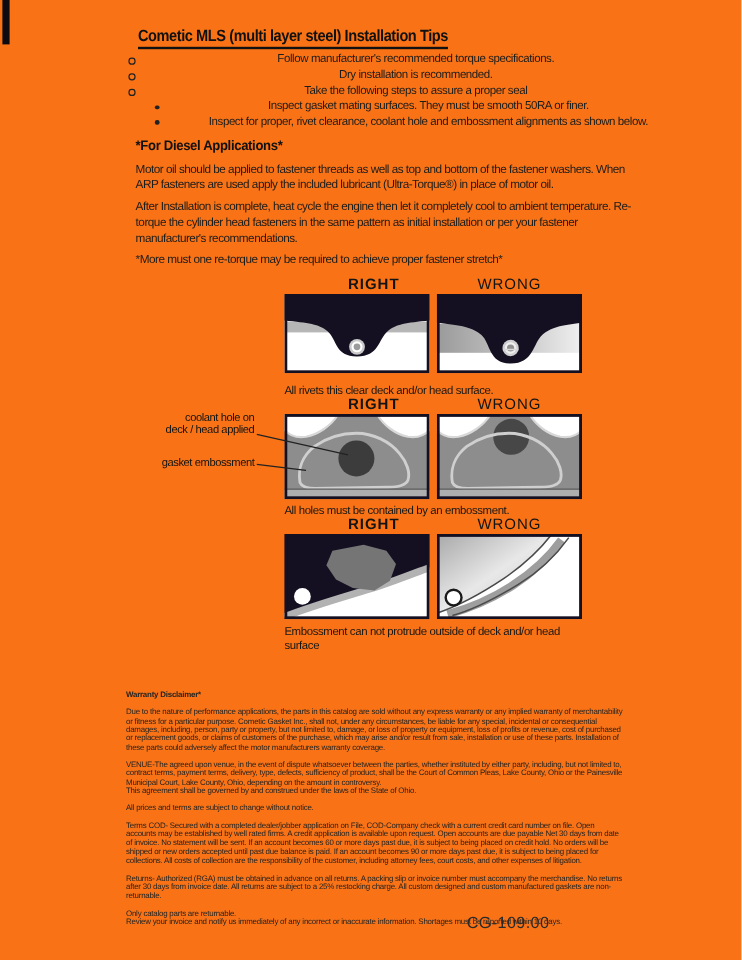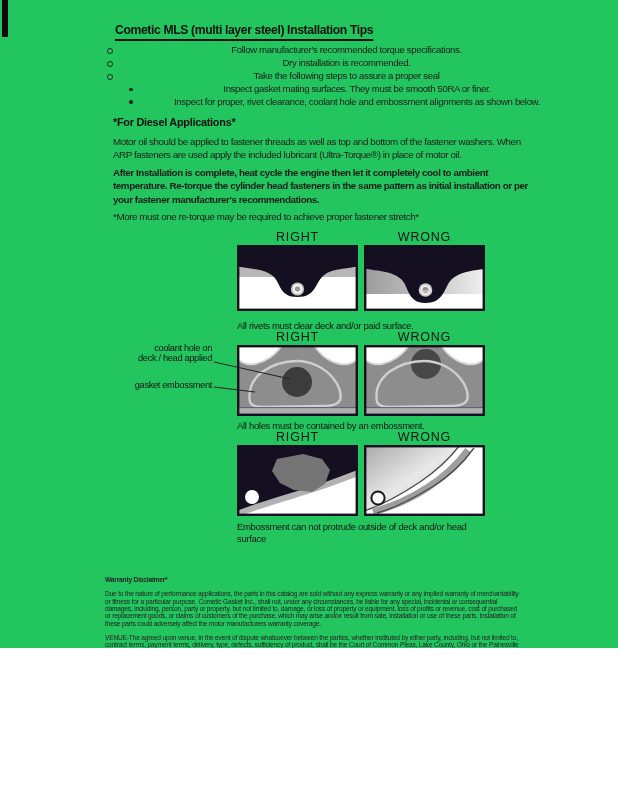--- a/index.html
+++ b/index.html
@@ -1,46 +1,46 @@
 <!DOCTYPE html>
 <html><head>
 <meta charset="utf-8">
 <style>
   html,body{margin:0;padding:0;background:#ffffff;}
   .page{
-    position:relative;width:618px;height:648px;background:#22c55e;overflow:hidden;
+    position:relative;width:618px;height:800px;background:#f97316;overflow:hidden;
     font-family:"Liberation Sans",sans-serif;color:#1c1c1c;
   }
   .corner-mark{position:absolute;left:2px;top:0;width:6px;height:37px;background:#0d0a12;}
   .title{
     position:absolute;left:115px;top:22px;margin:0;
     font-size:13.5px;font-weight:bold;letter-spacing:-0.4px;color:#111;
     border-bottom:2px solid #111;padding-bottom:2px;
     transform:scaleX(0.9);transform-origin:left top;white-space:nowrap;
   }
   .tips{position:absolute;left:107px;top:44px;margin:0;padding:0;list-style:none;width:470px;text-align:center;}
   .tips li{position:relative;font-size:9.6px;letter-spacing:-0.35px;line-height:12.9px;padding-left:9px;white-space:nowrap;}
   .tips li.sub{margin-left:21px;}
   .circ{position:absolute;left:0;top:4.2px;width:3.6px;height:3.6px;border:1px solid #222;border-radius:50%;}
   .dot{position:absolute;left:1px;top:4.8px;width:3.6px;height:3.6px;background:#222;border-radius:50%;}
   .diesel-heading{
     position:absolute;left:113px;top:116px;margin:0;font-size:11.5px;font-weight:bold;color:#111;
     letter-spacing:-0.3px;transform:scaleX(0.95);transform-origin:left top;white-space:nowrap;
   }
   .bodypara{position:absolute;left:113px;margin:0;width:424px;font-size:9.8px;letter-spacing:-0.42px;line-height:13.4px;}
   .p1{top:135px;}
-  .p2{top:166px;font-weight:bold;}
+  .p2{top:166px;}
   .p3{top:210px;white-space:nowrap;}
   .figrow{position:absolute;left:237px;width:370px;}
   .row1{top:230px;}
   .row2{top:330px;}
   .row3{top:430px;}
   .figlabels{position:relative;height:15px;}
   .figlabel{position:absolute;top:0;width:121px;text-align:center;font-size:12.5px;letter-spacing:0.8px;color:#141414;}
-  .figlabel.right-pos{left:0;}
+  .figlabel.right-pos{left:14px;font-weight:bold;}
   .figlabel.wrong-pos{left:127px;}
   .figboxes{position:relative;height:72px;}
   .figbox{position:absolute;top:0;}
   .figbox.left-box{left:0;}
   .figbox.right-box{left:127px;}
   .figcaption{font-size:9.5px;letter-spacing:-0.32px;line-height:11.5px;margin-top:3px;color:#161616;}
   .cap3{width:235px;}
   .annotation{position:absolute;text-align:right;font-size:9.3px;letter-spacing:-0.35px;line-height:9.8px;color:#141414;}
   .ann1{right:406px;top:344px;width:120px;}
   .ann2{right:406px;top:381px;width:130px;white-space:nowrap;}
@@ -98,21 +98,21 @@
         <rect x="0" y="0" width="121" height="66" fill="#ffffff"></rect>
         <rect x="0" y="25" width="121" height="24" fill="url(#deckg1)"></rect>
         <path d="M0,0 H121 V24 C103,26 95,28 88,34 C80,41 81,58 61.5,58 C43,58 45,41 37,34 C30,28 21,26 0,24 Z" fill="#151021"></path>
         <circle cx="61.5" cy="45" r="6.8" fill="#cfcfcf"></circle>
         <circle cx="61.5" cy="45" r="4.8" fill="#f0f0f0"></circle>
         <circle cx="61.5" cy="45" r="3" fill="#8f8f8f"></circle>
         <line x1="55" y1="46.2" x2="68" y2="46.2" stroke="#d8d8d8" stroke-width="1.2"></line>
         <rect x="1.2" y="1.2" width="118.6" height="63.6" fill="none" stroke="#151021" stroke-width="2.4"></rect>
       </svg>
     </div>
-    <div class="figcaption">All rivets must clear deck and/or paid surface.</div>
+    <div class="figcaption">All rivets this clear deck and/or head surface.</div>
   </div>
 
   <div class="figrow row2">
     <div class="figlabels">
       <div class="figlabel right-pos">RIGHT</div>
       <div class="figlabel wrong-pos">WRONG</div>
     </div>
     <div class="figboxes" style="height:72px;">
       <svg class="figbox left-box" width="121" height="71" viewBox="0 0 121 71">
         <rect x="0" y="0" width="121" height="71" fill="#8d8d8d"></rect>

